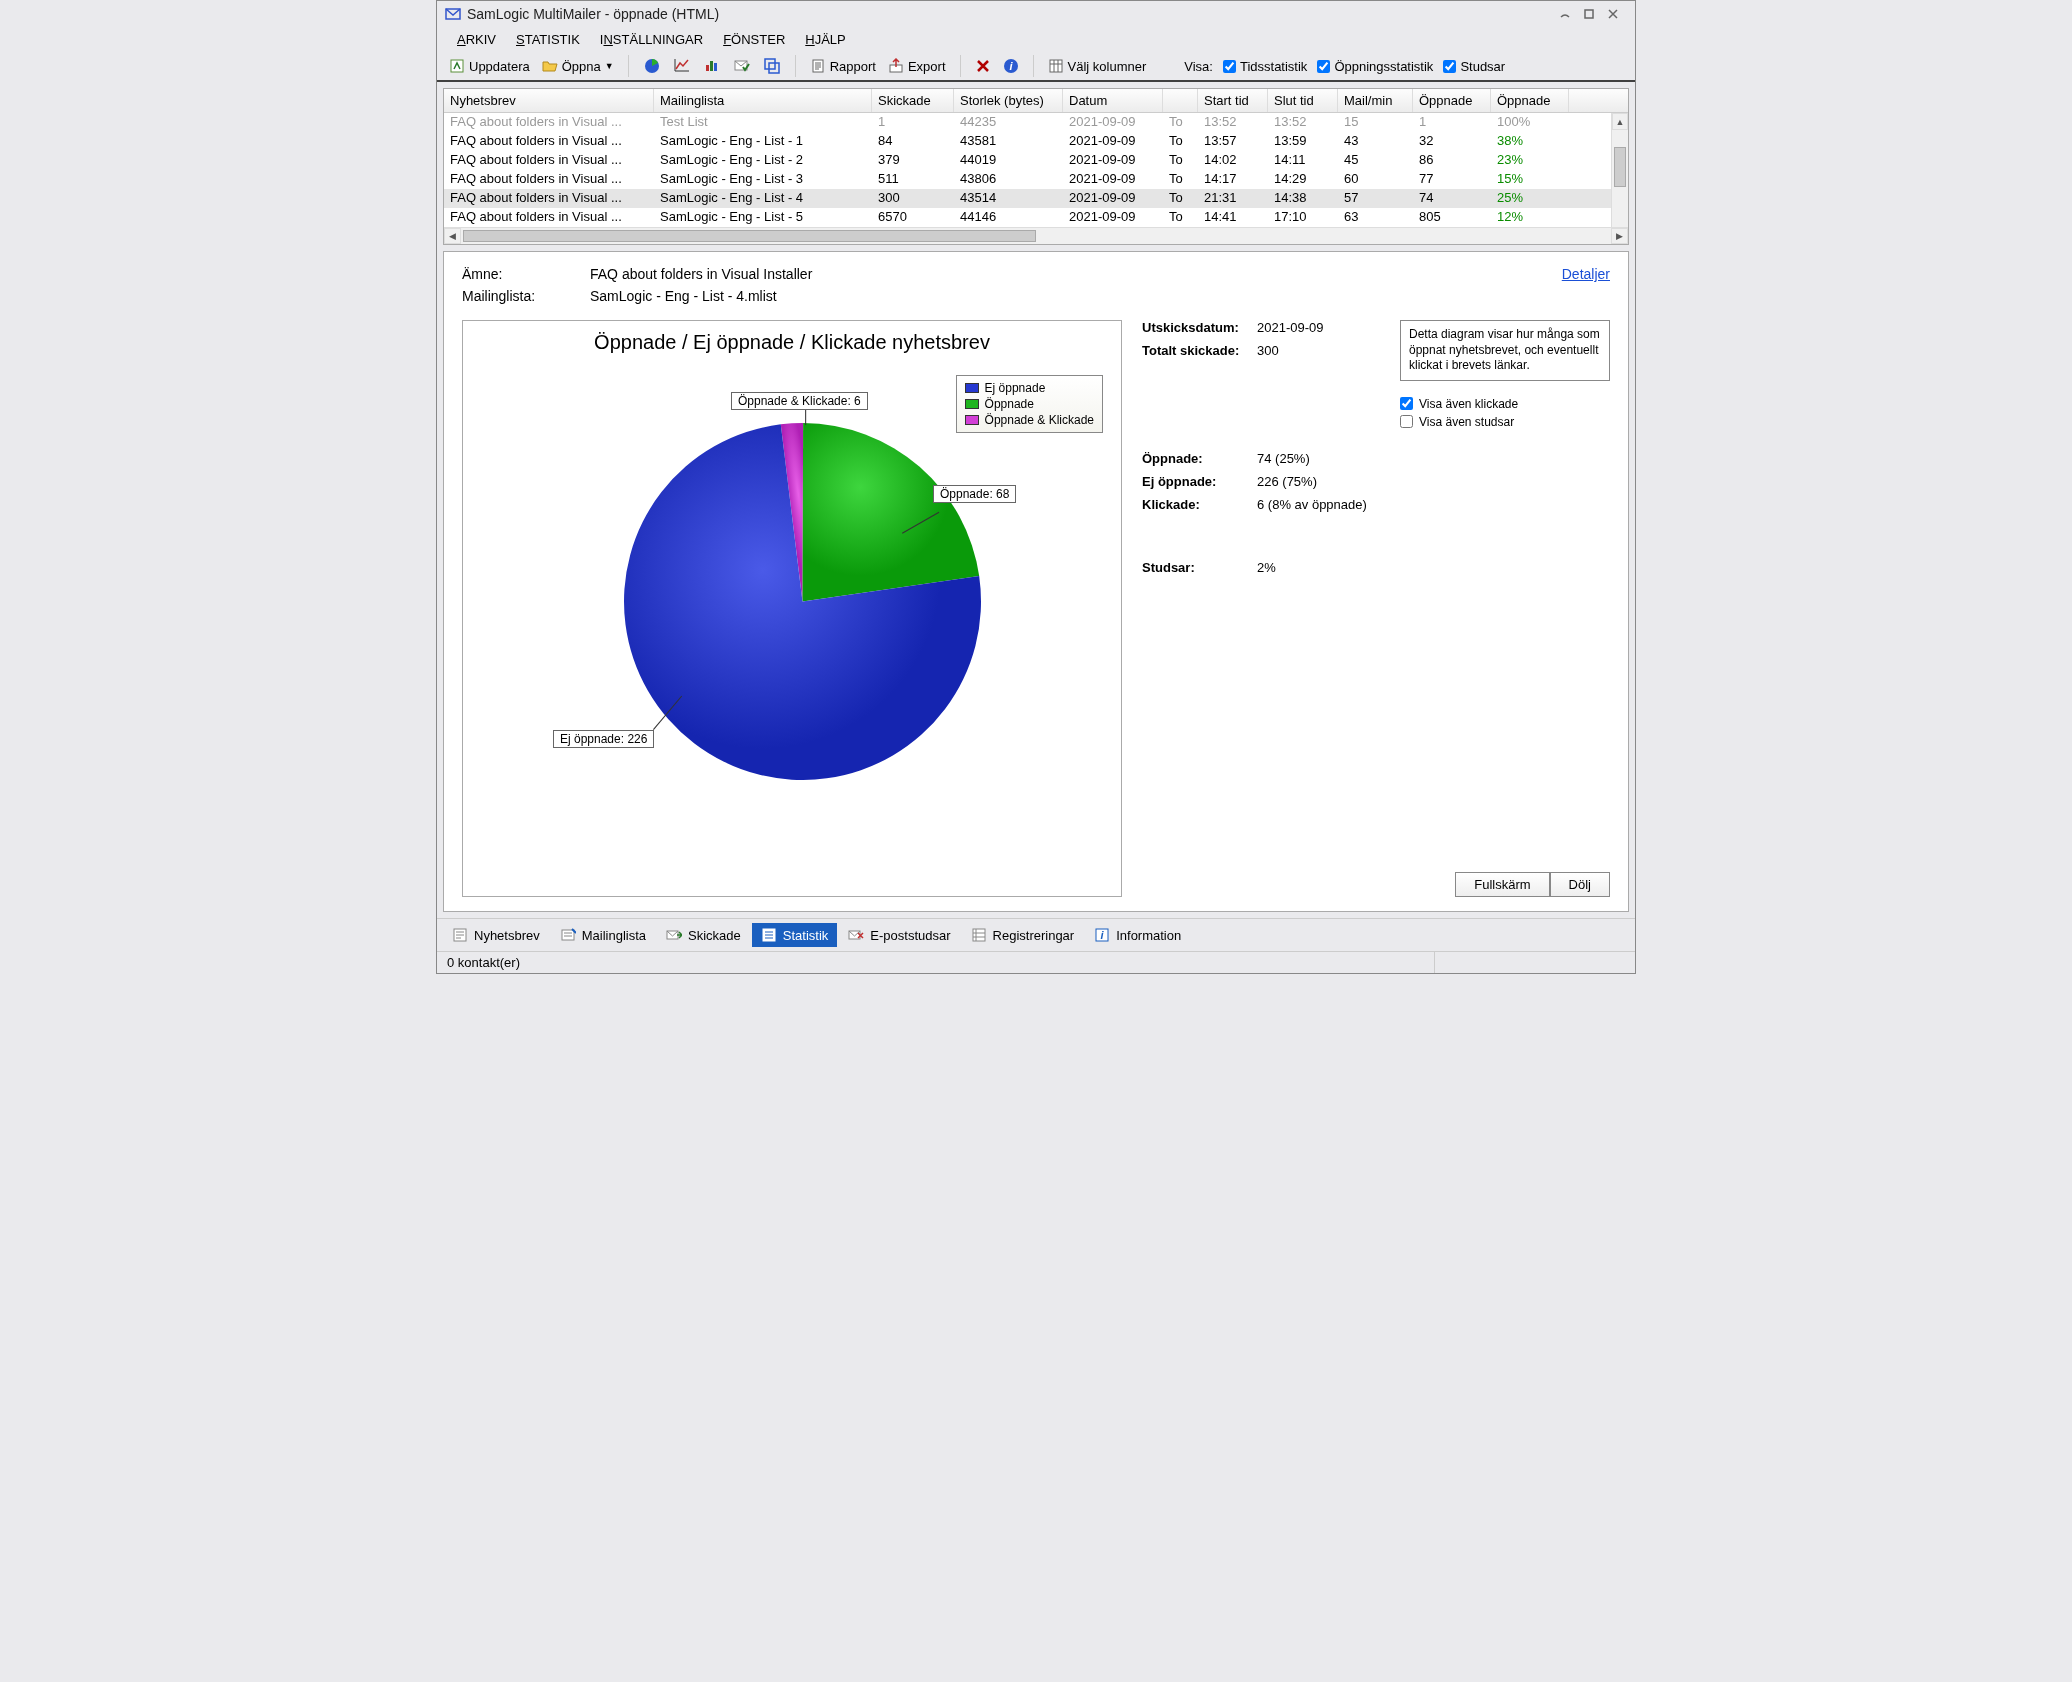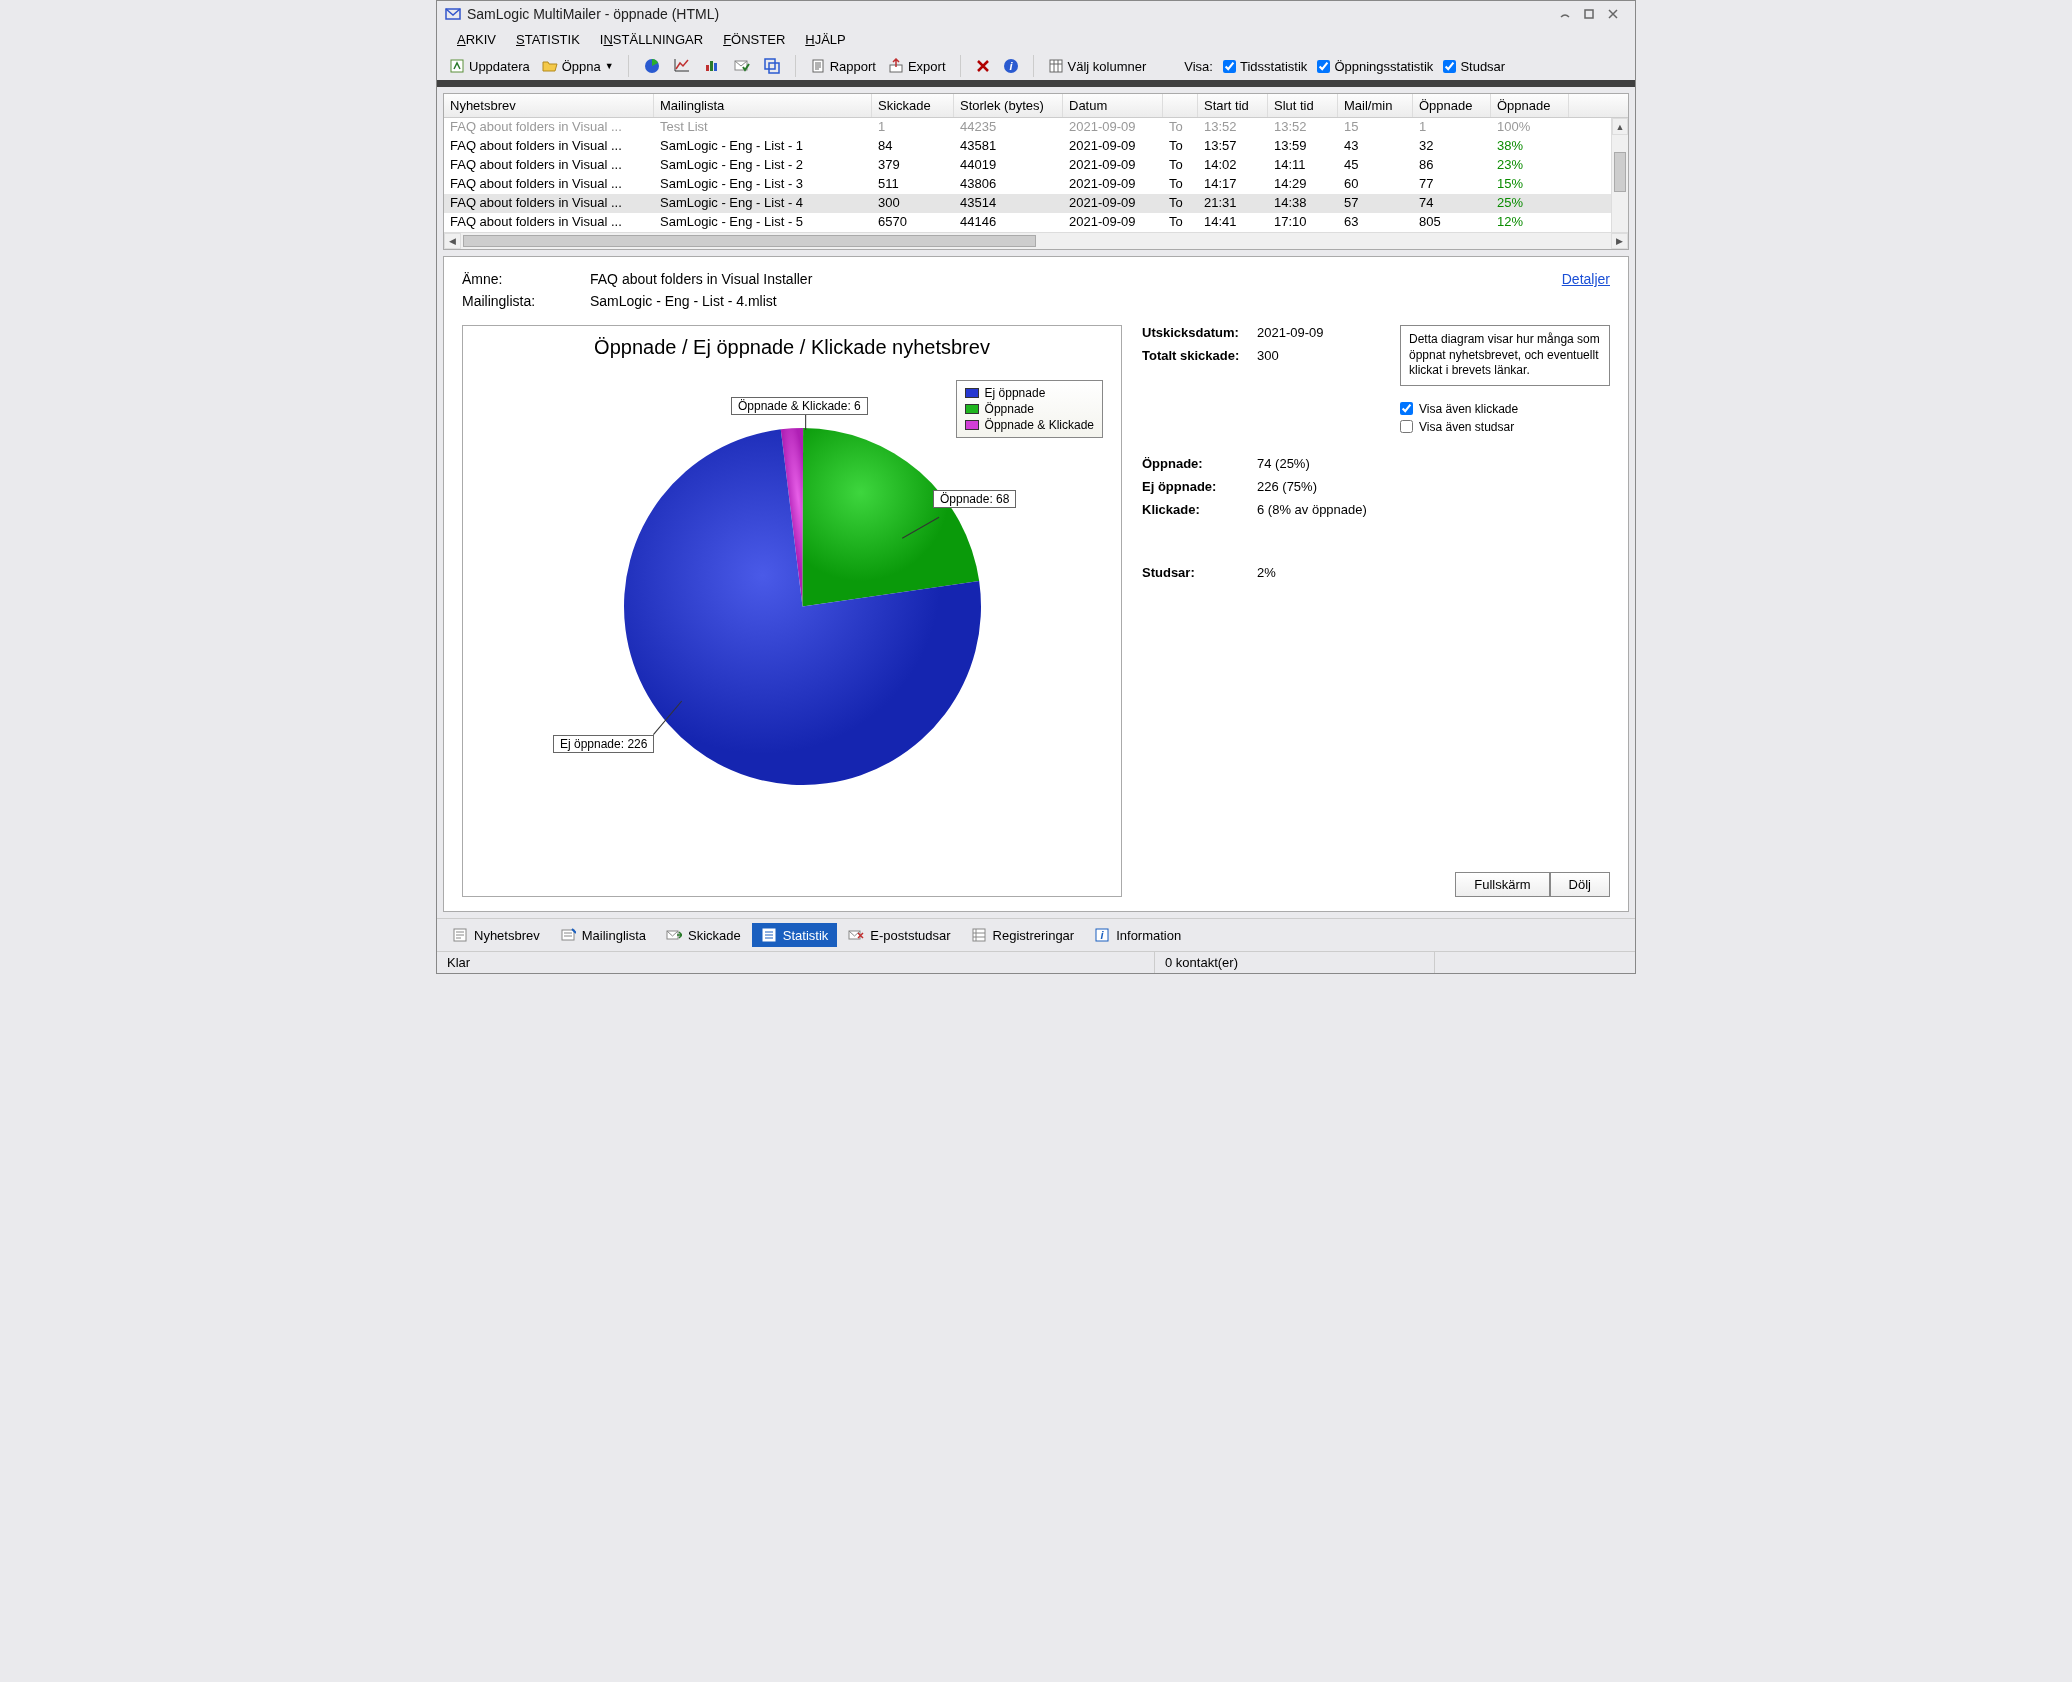--- a/index.html
+++ b/index.html
@@ -8,21 +8,21 @@
 
 .titlebar { display: flex; align-items: center; padding: 4px 8px; background: #eaeaed; font-size: 14px; }
 .titlebar svg { margin-right: 6px; }
 .titlebar-title { flex: 1; color: #222; }
 .winbtn { width: 22px; height: 18px; display: inline-flex; align-items: center; justify-content: center; margin-left: 2px; color: #555; cursor: pointer; }
 
 .menubar { display: flex; padding: 2px 10px; font-size: 13px; }
 .menubar > div { padding: 3px 10px; cursor: pointer; }
 .mu { text-decoration: underline; }
 
-.toolbar { display: flex; align-items: center; padding: 3px 8px; border-bottom: 7px solid #404040; gap: 4px; }
+.toolbar { display: flex; align-items: center; padding: 3px 8px; border-bottom: 2px solid #404040; gap: 4px; }
 .tbtn { display: inline-flex; align-items: center; padding: 2px 4px; cursor: pointer; gap: 4px; }
 .tsep { width: 1px; height: 22px; background: #ccc; margin: 0 6px; }
 .tcheck { display: inline-flex; align-items: center; gap: 4px; cursor: pointer; margin-left: 6px; }
 .tcheck input { margin: 0; }
 .tlabel { margin-left: 8px; }
 
 .content { flex: 1; padding: 6px; display: flex; flex-direction: column; overflow: hidden; }
 
 .grid-wrap { border: 1px solid #aaa; background: #fff; margin-bottom: 6px; }
 .grid-header { display: flex; background: linear-gradient(#fdfdfd, #ececec); border-bottom: 1px solid #ccc; }
@@ -478,17 +478,16 @@
     <span class="bbtn">
         <svg width="16" height="16">
           <rect x="2" y="2" width="12" height="12" fill="#fff" stroke="#1a5fbf"></rect>
           <text x="8" y="12" text-anchor="middle" fill="#1a5fbf" font-size="11" font-weight="bold" font-style="italic">i</text>
         </svg>
         <span>Information</span>
       </span>
   </div>
 
   <div class="statusbar">
-    <div>Klar</div>
     <div>0 kontakt(er)</div>
     <div></div>
   </div>
 </div>
 
 </body></html>

